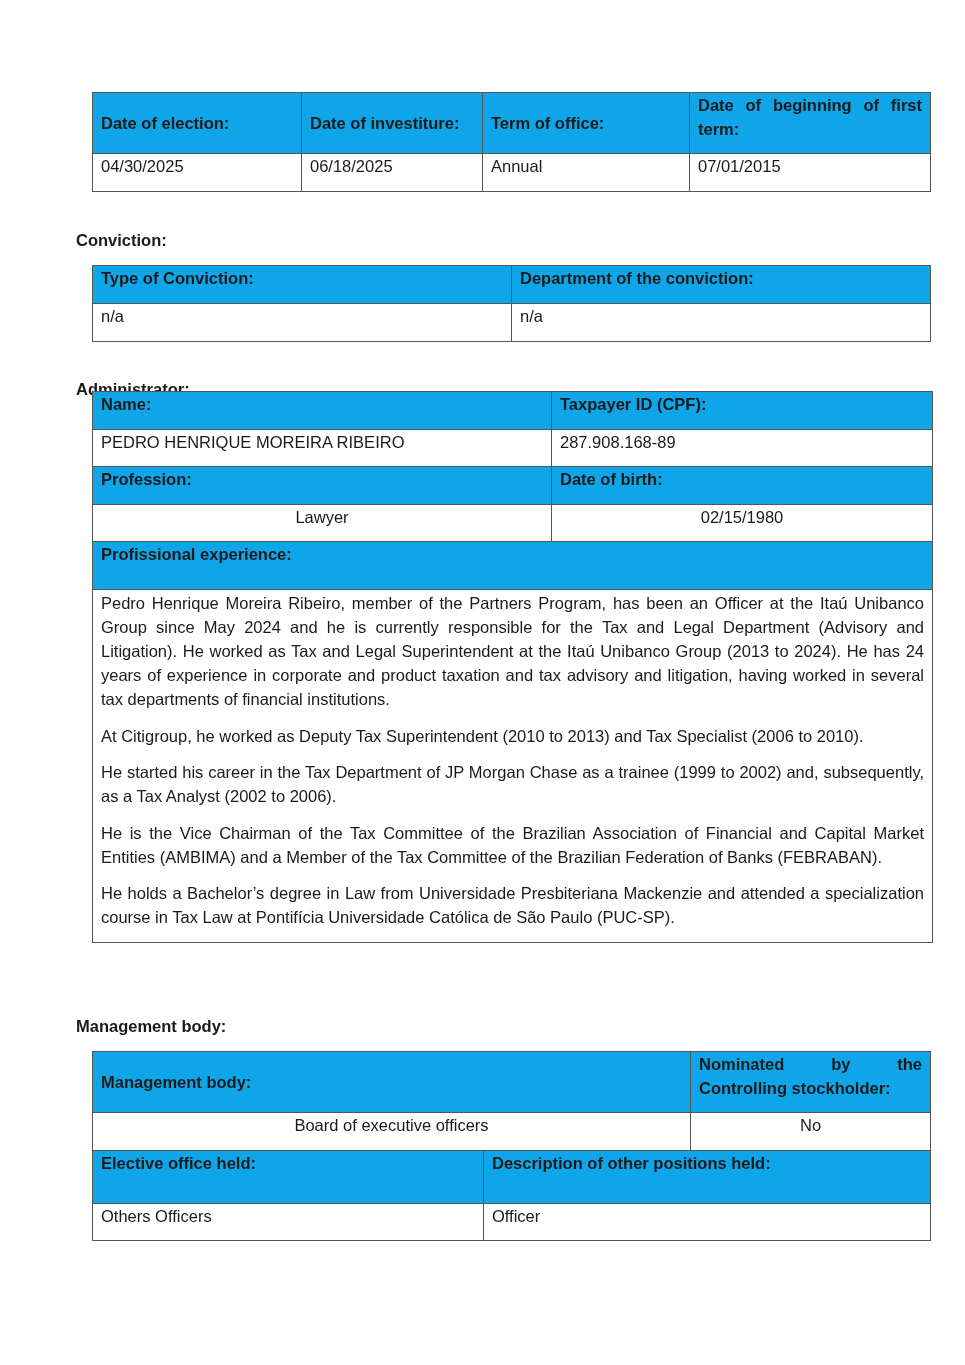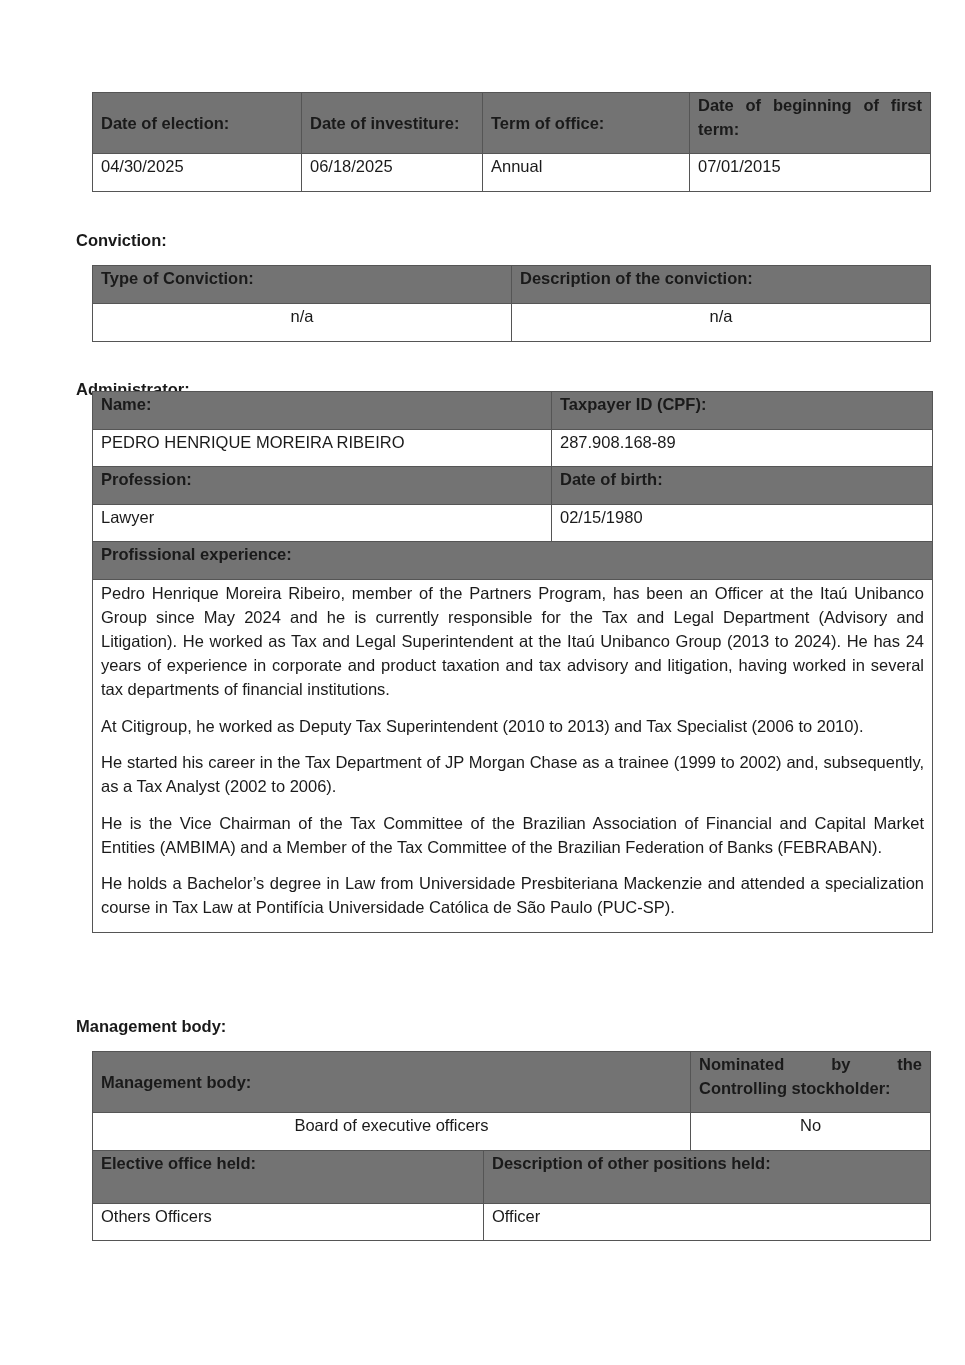--- a/index.html
+++ b/index.html
@@ -10,21 +10,21 @@
   .section-title {
     position: absolute; left: 76px; font-weight: bold; font-size: 16.5px; line-height: 20px;
   }
   table.grid {
     position: absolute; left: 92px; border-collapse: collapse; table-layout: fixed;
   }
   table.grid td {
     border: 1.3px solid #555555; padding: 0 8px; vertical-align: top;
     line-height: 24px; font-size: 16.5px;
   }
-  td.h { background: #737373; font-weight: bold; }
+  td.h { background: #0ea5e9; font-weight: bold; }
   td.v { background: #ffffff; }
   td.just { text-align: justify; }
   .para { margin: 0; text-align: justify; line-height: 24px; }
   .para + .para { margin-top: 12.5px; }
 </style>
 </head>
 <body>
 
 <table class="grid" style="top:92px; width:838px;">
   <colgroup>
@@ -51,23 +51,23 @@
 
 <div class="section-title" style="top:230px;">Conviction:</div>
 <table class="grid" style="top:265px; width:838px;">
   <colgroup>
       <col style="width:419px">
       <col style="width:419px">
     </colgroup>
   <tbody>
       <tr style="height:38px;">
     <td class="h">Type of Conviction:</td>
-    <td class="h">Description of the conviction:</td>
+    <td class="h">Department of the conviction:</td>
   </tr>
-  <tr style="height:38px;text-align:center;">
+  <tr style="height:38px;">
     <td class="v">n/a</td>
     <td class="v">n/a</td>
   </tr>
 </tbody>
   </table>
 
 <div class="section-title" style="top:379px;">Administrator:</div>
 <table class="grid" style="top:391px; width:840px;">
   <colgroup>
       <col style="width:459px">
@@ -79,25 +79,25 @@
     <td class="h">Taxpayer ID (CPF):</td>
   </tr>
   <tr style="height:37px;">
     <td class="v">PEDRO HENRIQUE MOREIRA RIBEIRO</td>
     <td class="v">287.908.168-89</td>
   </tr>
   <tr style="height:38px;">
     <td class="h">Profession:</td>
     <td class="h">Date of birth:</td>
   </tr>
-  <tr style="height:37px;">
+  <tr style="height:37px;text-align:center;">
     <td class="v">Lawyer</td>
     <td class="v">02/15/1980</td>
   </tr>
-  <tr style="height:38px;">
+  <tr style="height:48px;">
     <td class="h" colspan="2">Profissional experience:</td>
   </tr>
   <tr>
     <td class="v" colspan="2" style="padding-top:1px; padding-bottom:13px;">
       <p class="para">Pedro Henrique Moreira Ribeiro, member of the Partners Program, has been an Officer at the Itaú Unibanco Group since May 2024 and he is currently responsible for the Tax and Legal Department (Advisory and Litigation). He worked as Tax and Legal Superintendent at the Itaú Unibanco Group (2013 to 2024). He has 24 years of experience in corporate and product taxation and tax advisory and litigation, having worked in several tax departments of financial institutions.</p>
       <p class="para">At Citigroup, he worked as Deputy Tax Superintendent (2010 to 2013) and Tax Specialist (2006 to 2010).</p>
       <p class="para">He started his career in the Tax Department of JP Morgan Chase as a trainee (1999 to 2002) and, subsequently, as a Tax Analyst (2002 to 2006).</p>
       <p class="para">He is the Vice Chairman of the Tax Committee of the Brazilian Association of Financial and Capital Market Entities (AMBIMA) and a Member of the Tax Committee of the Brazilian Federation of Banks (FEBRABAN).</p>
       <p class="para">He holds a Bachelor’s degree in Law from Universidade Presbiteriana Mackenzie and attended a specialization course in Tax Law at Pontifícia Universidade Católica de São Paulo (PUC-SP).</p>
     </td>

